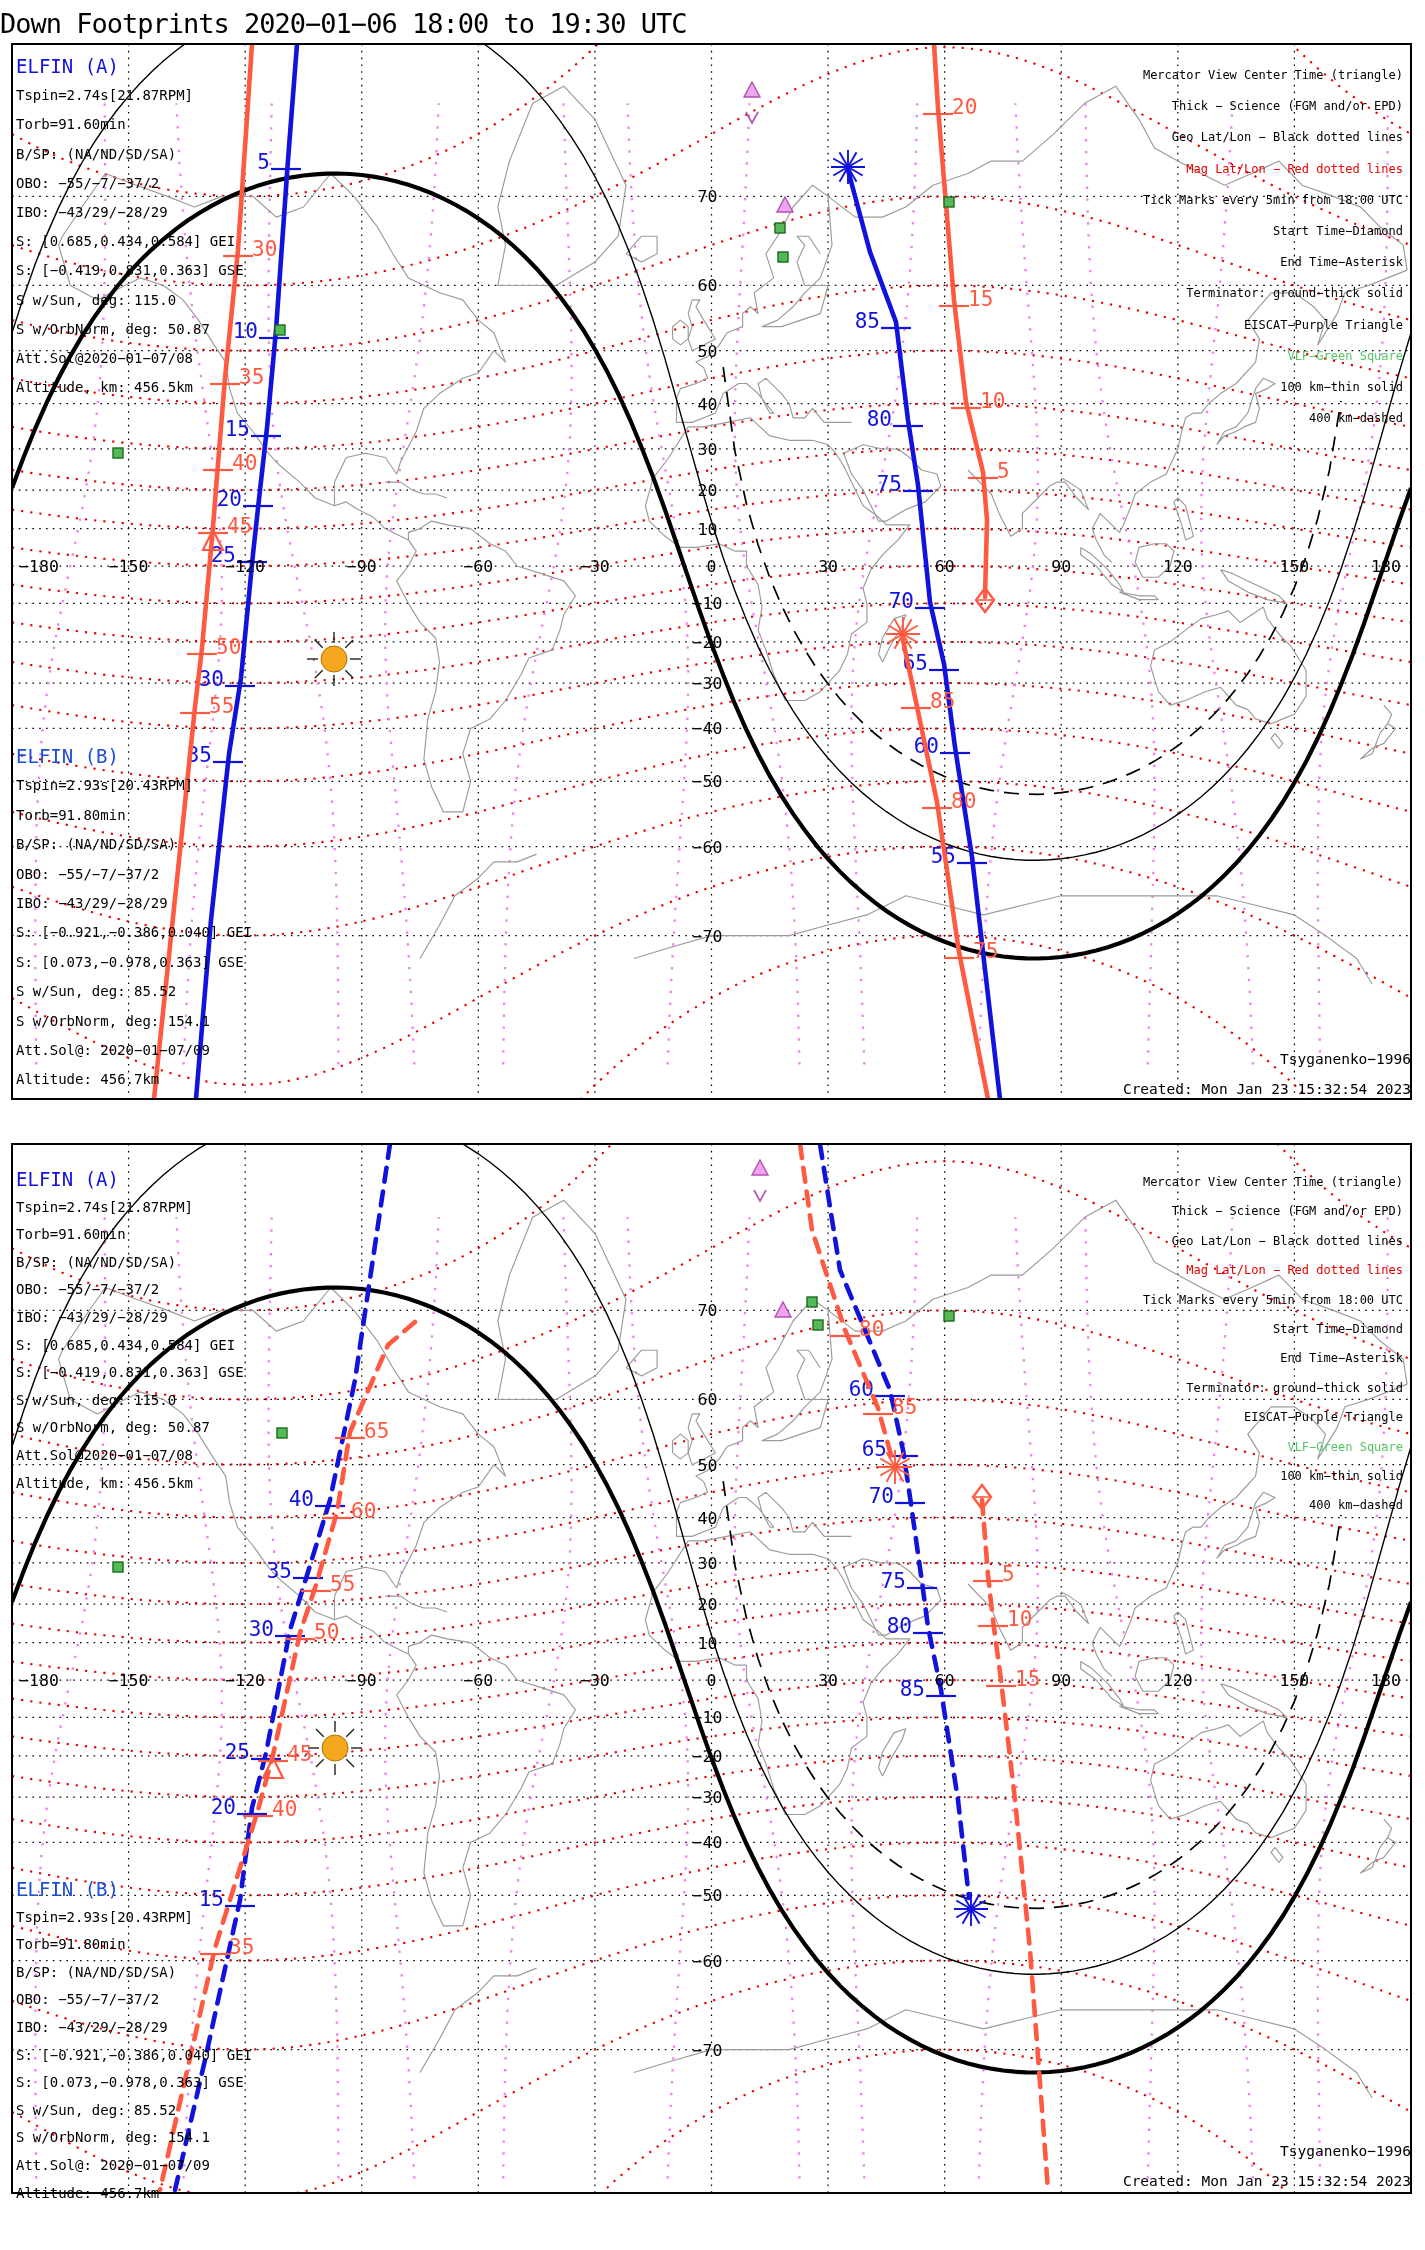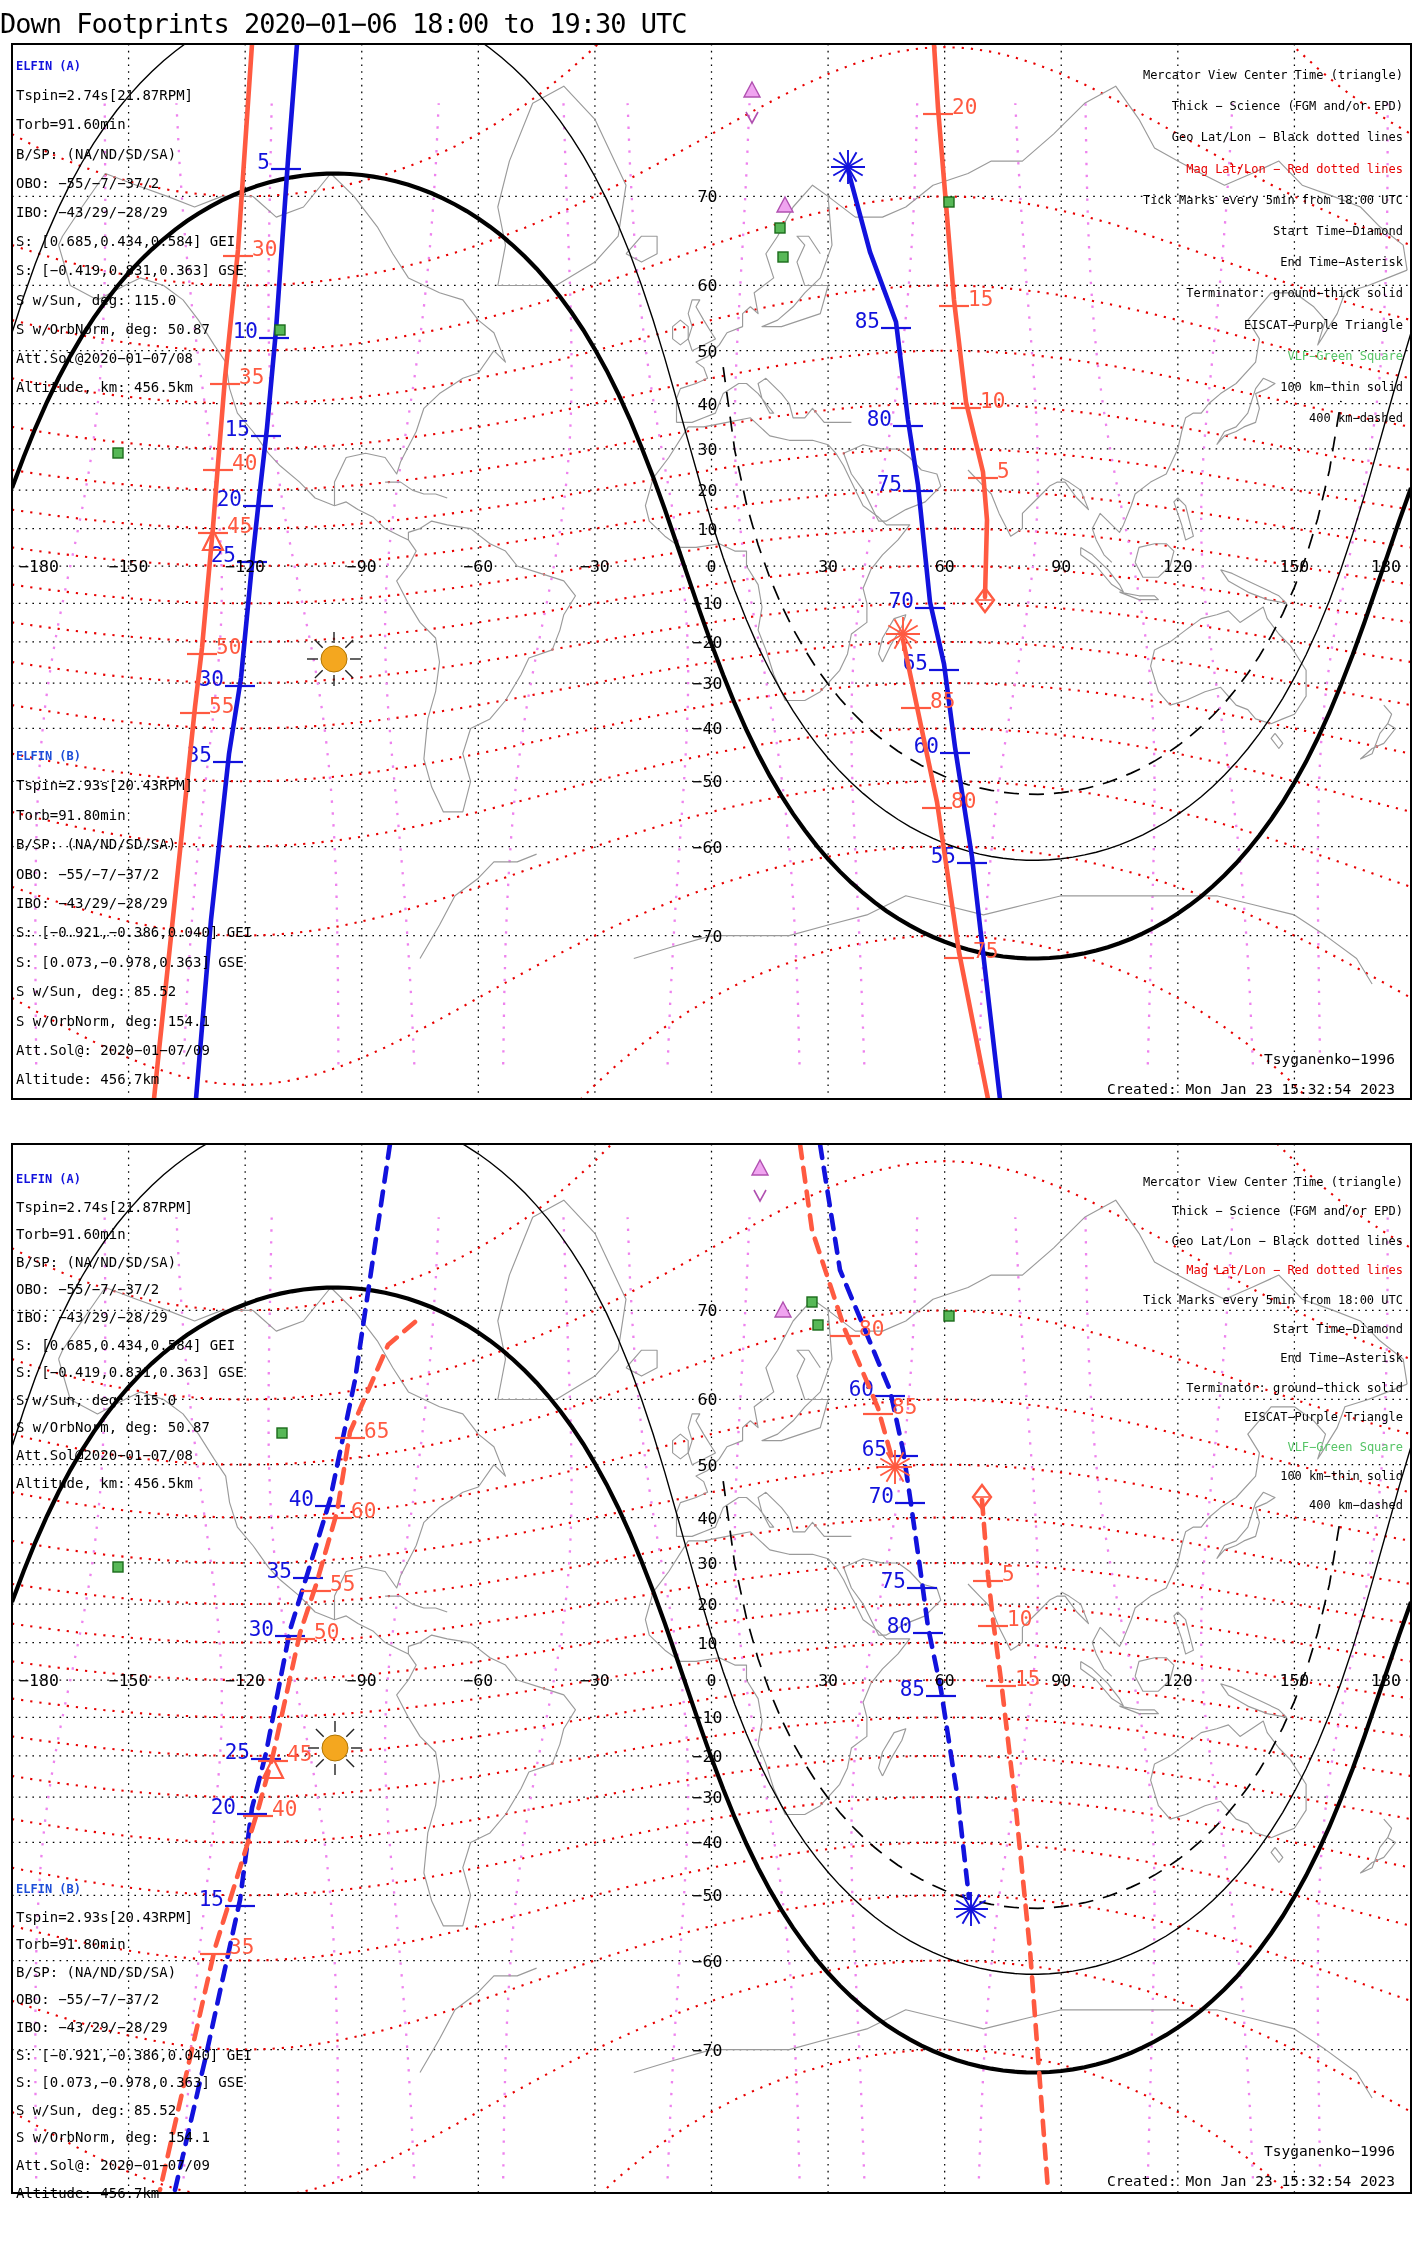--- a/index.html
+++ b/index.html
@@ -2,23 +2,23 @@
 <html><head>
 <meta charset="utf-8">
 <style>
   html,body{margin:0;padding:0;background:#fff;}
   #fig{position:relative;width:1425px;height:2250px;background:#fff;overflow:hidden;
        font-family:"DejaVu Sans Mono","Liberation Mono",monospace;color:#000;}
   #plot{position:absolute;left:0;top:0;}
   .panel-title{position:absolute;left:0;width:1425px;text-align:left;font-size:27px;
        letter-spacing:-1px;white-space:nowrap;}
   .info-block{position:absolute;left:16px;font-size:14px;white-space:nowrap;}
-  .info-block .hdr{font-size:12px;font-weight:bold;}
+  .info-block .hdr{font-size:19px;font-weight:normal;}
   .legend-block{position:absolute;right:22px;text-align:right;font-size:12px;white-space:nowrap;}
-  .credit-block{position:absolute;right:30px;text-align:right;font-size:14.5px;white-space:nowrap;}
+  .credit-block{position:absolute;right:14px;text-align:right;font-size:14.5px;white-space:nowrap;}
   .c-black{color:#000}.c-red{color:#e80000}.c-violet{color:#000000}.c-green{color:#57c467}
   .c-blue{color:#1212dd}.c-orange{color:#1d4ed8}
   svg text{font-family:"DejaVu Sans Mono","Liberation Mono",monospace;}
 </style>
 </head>
 <body>
 
 <div id="fig">
   <svg id="plot" width="1425" height="2250">
       <defs>

